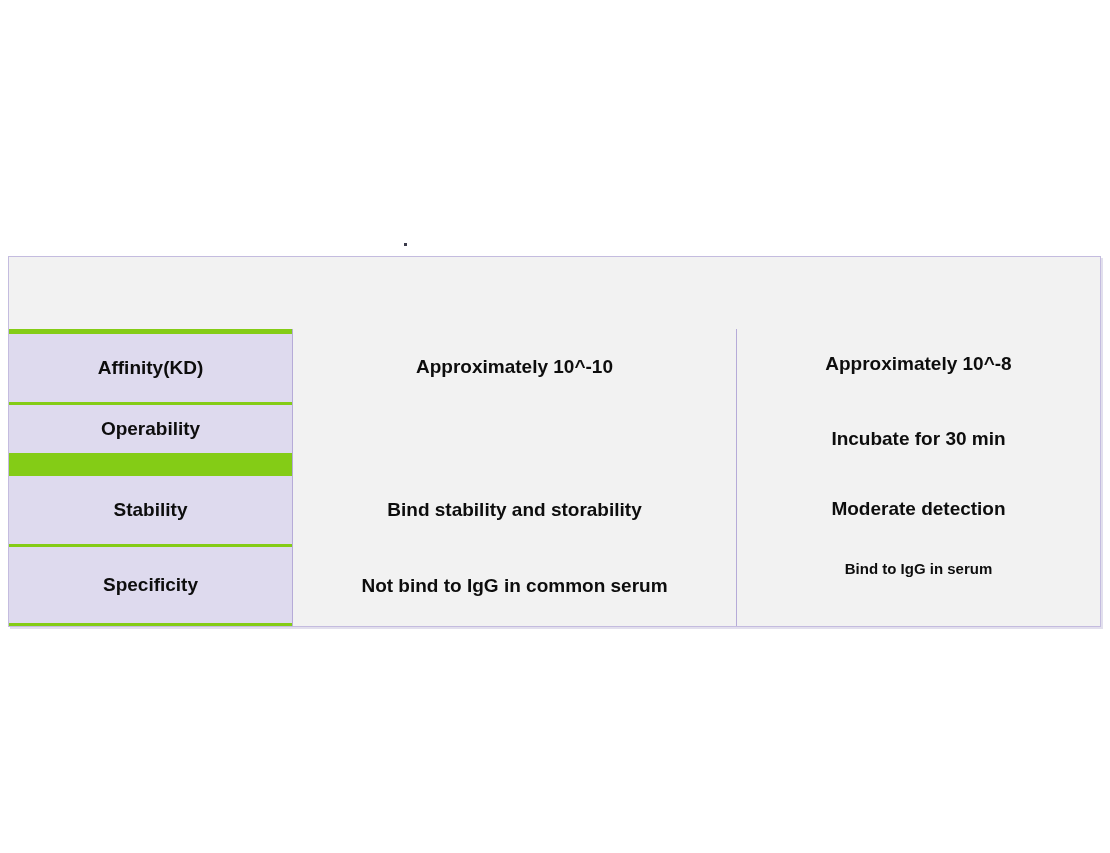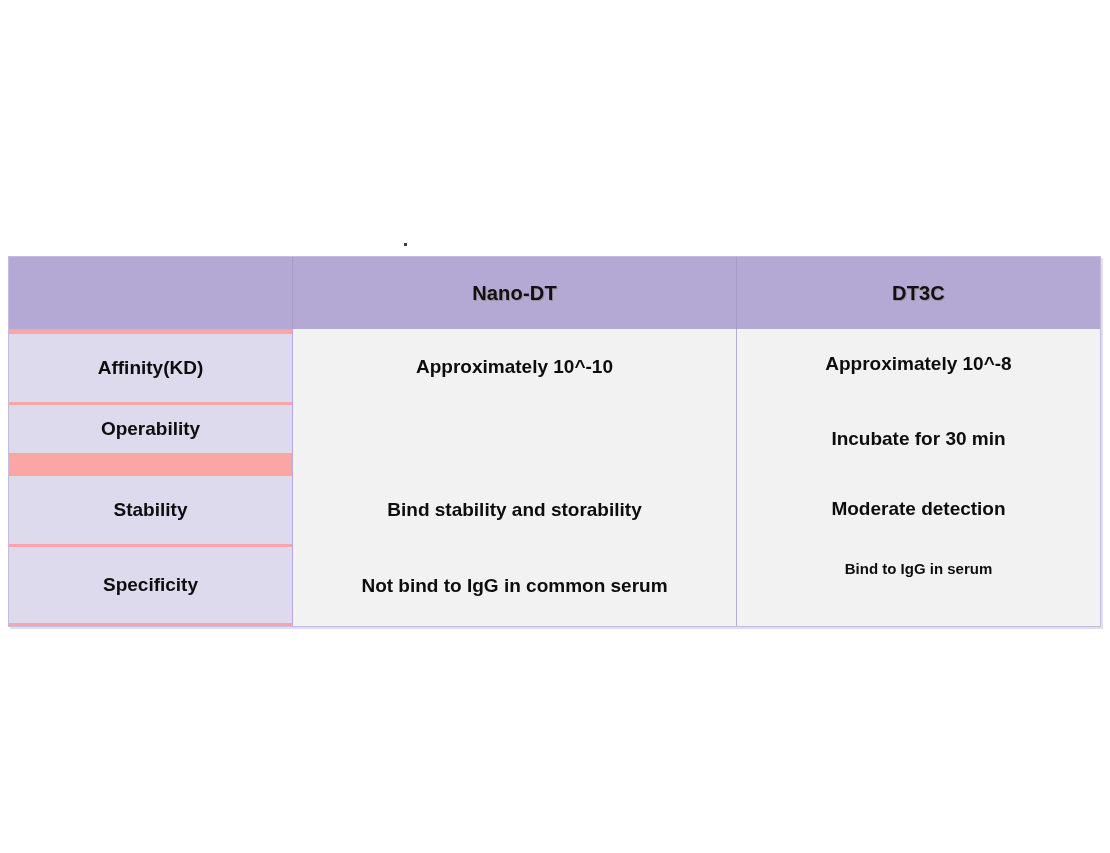--- a/index.html
+++ b/index.html
@@ -72,21 +72,21 @@
 
   
   .label-col {
     position: absolute;
     left: 0;
     top: 72px;
     width: 284px;
     bottom: 0;
     border-right: 1px solid #b6abd8;
     box-sizing: border-box;
-    background: #fca5a5;
+    background: #84cc16;
   }
   .label-cell {
     position: absolute;
     left: 0;
     width: 100%;
     background: #dedaee;
     display: flex;
     align-items: center;
     justify-content: center;
     box-sizing: border-box;
@@ -144,25 +144,20 @@
   .two-line span { display: block; }
 </style>
 </head>
 <body>
 
 <div class="artifact-dot"></div>
 
 <div class="comparison-table">
   <div class="table-grid">
 
-    <div class="header-row">
-      <div class="hdr-cell hdr-corner"></div>
-      <div class="hdr-cell hdr-nano">Nano-DT</div>
-      <div class="hdr-cell hdr-dt3c">DT3C</div>
-    </div>
 
     <div class="label-col">
       <div class="label-cell lc0">Affinity(KD)</div>
       <div class="label-cell lc1">Operability</div>
       <div class="label-cell lc2">Stability</div>
       <div class="label-cell lc3">Specificity</div>
     </div>
 
     <div class="value-col vc-nano">
       <div class="value-cell vcell-0">Approximately 10^-10</div>

